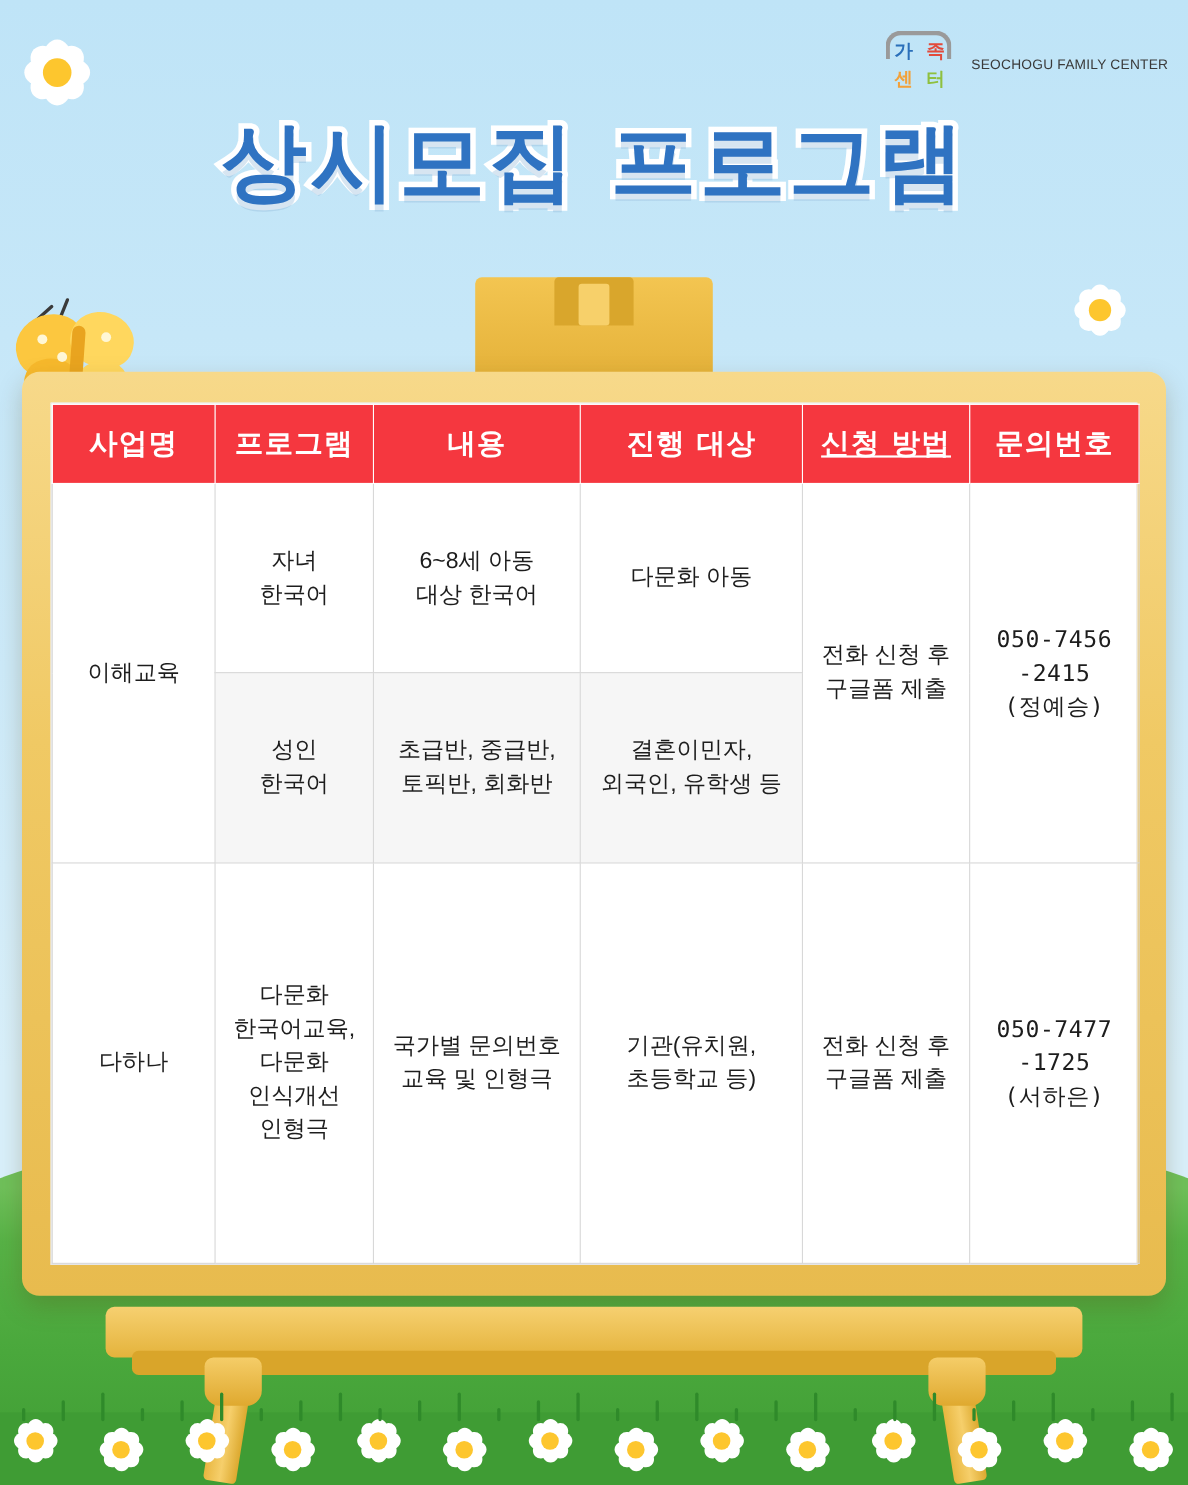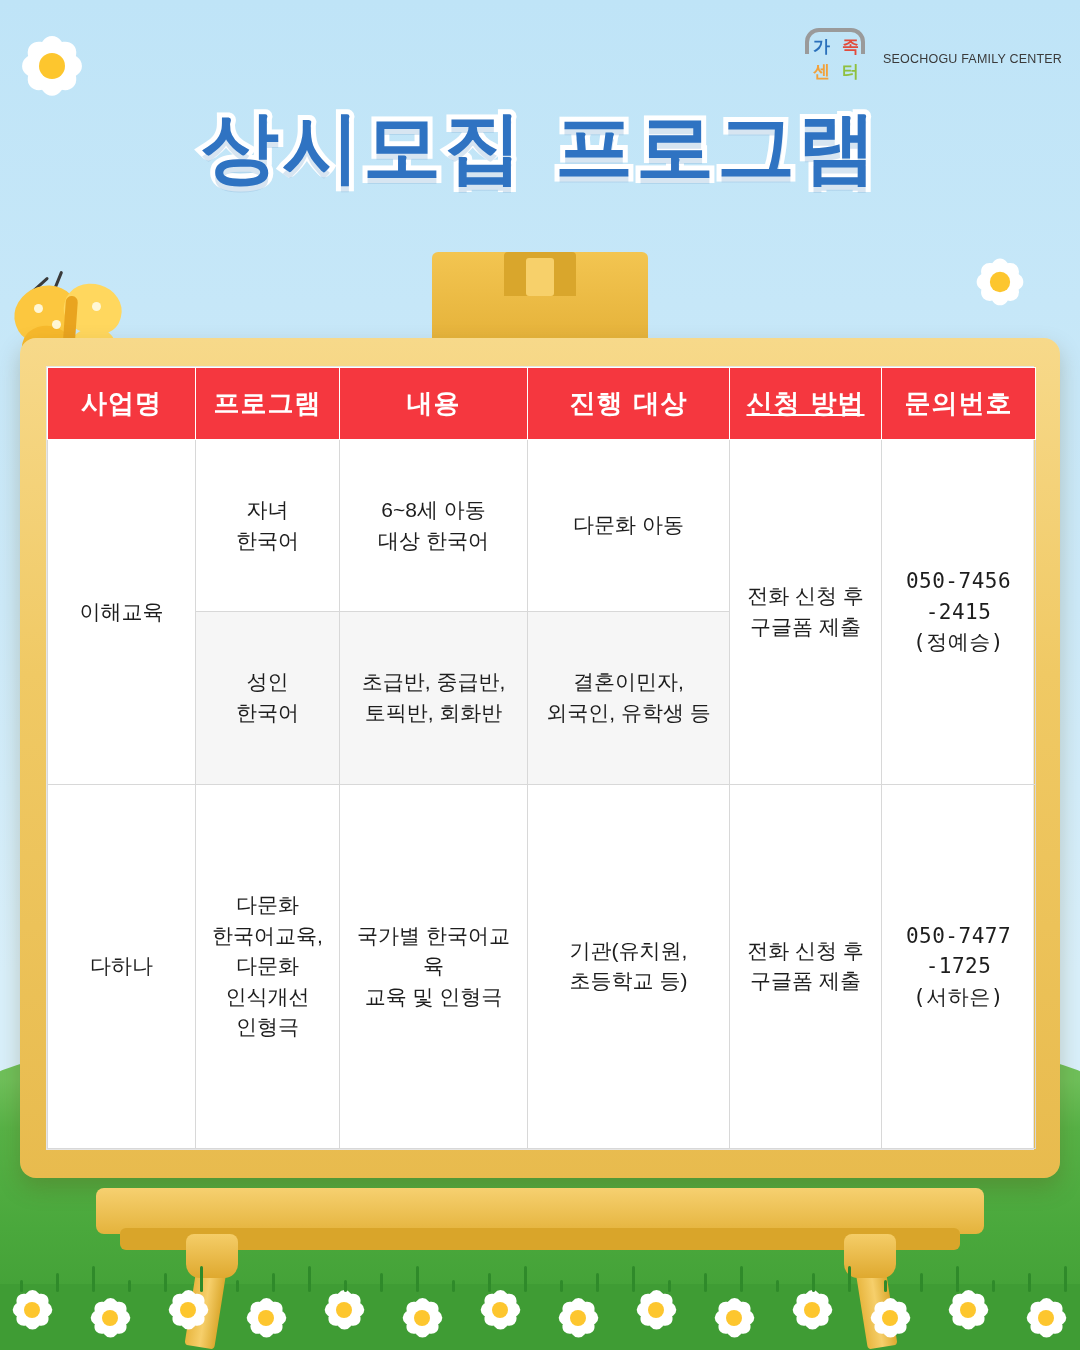--- a/index.html
+++ b/index.html
@@ -341,21 +341,21 @@
         <tr>
           <td>다하나</td>
           <td>
             <span class="cell-line">다문화</span>
             <span class="cell-line">한국어교육,</span>
             <span class="cell-line">다문화</span>
             <span class="cell-line">인식개선</span>
             <span class="cell-line">인형극</span>
           </td>
           <td>
-            <span class="cell-line">국가별 한국어교육</span>
+            <span class="cell-line">국가별 문의번호</span>
             <span class="cell-line">교육 및 인형극</span>
           </td>
           <td>
             <span class="cell-line">기관(유치원,</span>
             <span class="cell-line">초등학교 등)</span>
           </td>
           <td>
             <span class="cell-line">전화 신청 후</span>
             <span class="cell-line">구글폼 제출</span>
           </td>

